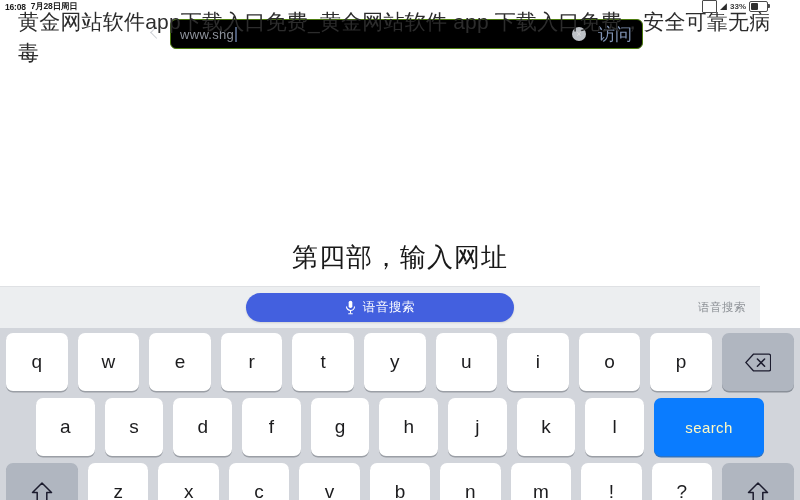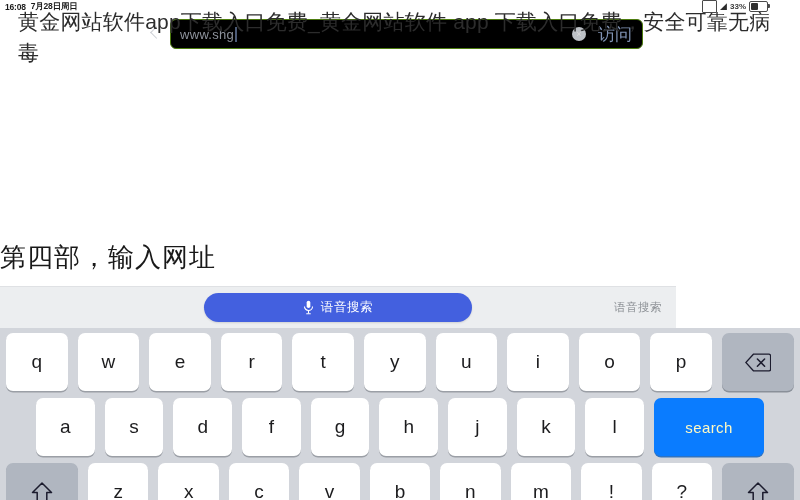--- a/index.html
+++ b/index.html
@@ -183,32 +183,33 @@
     padding: 0 4px 0 6px;
     white-space: nowrap;
     opacity: .9;
   }
 
   
   .step-title {
     position: absolute;
     left: 0; right: 0;
     top: 240px;
+    text-align: center;
     font-size: 26px;
     letter-spacing: 1px;
     color: #191919;
     z-index: 5;
   }
 
   
   .voice-band {
     position: absolute;
     left: 0;
     top: 286px;
-    width: 676px;
+    width: 760px;
     height: 42px;
     background: #eceef0;
     border-top: 1px solid #dfe1e4;
     z-index: 6;
   }
   .voice-pill {
     position: absolute;
     left: 50%;
     transform: translateX(-50%);
     top: 6px;

